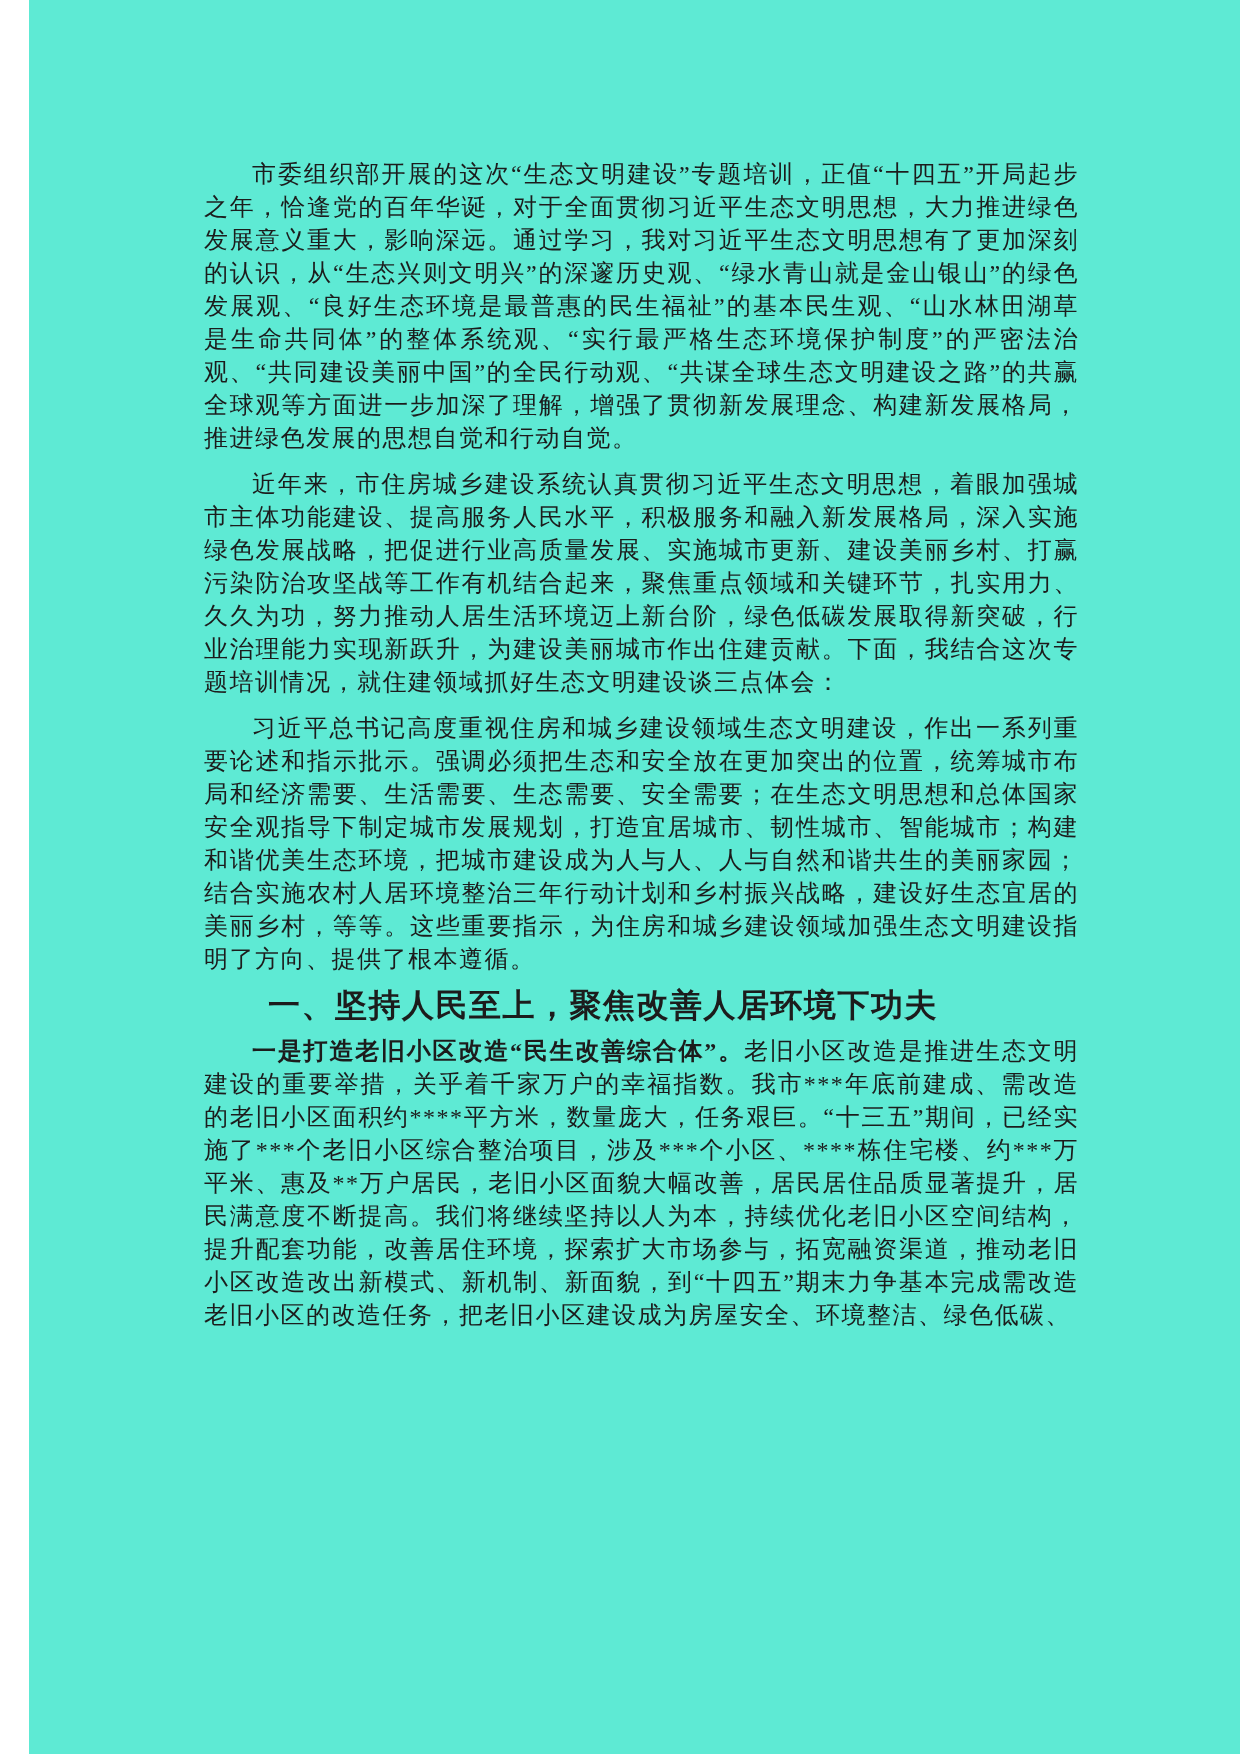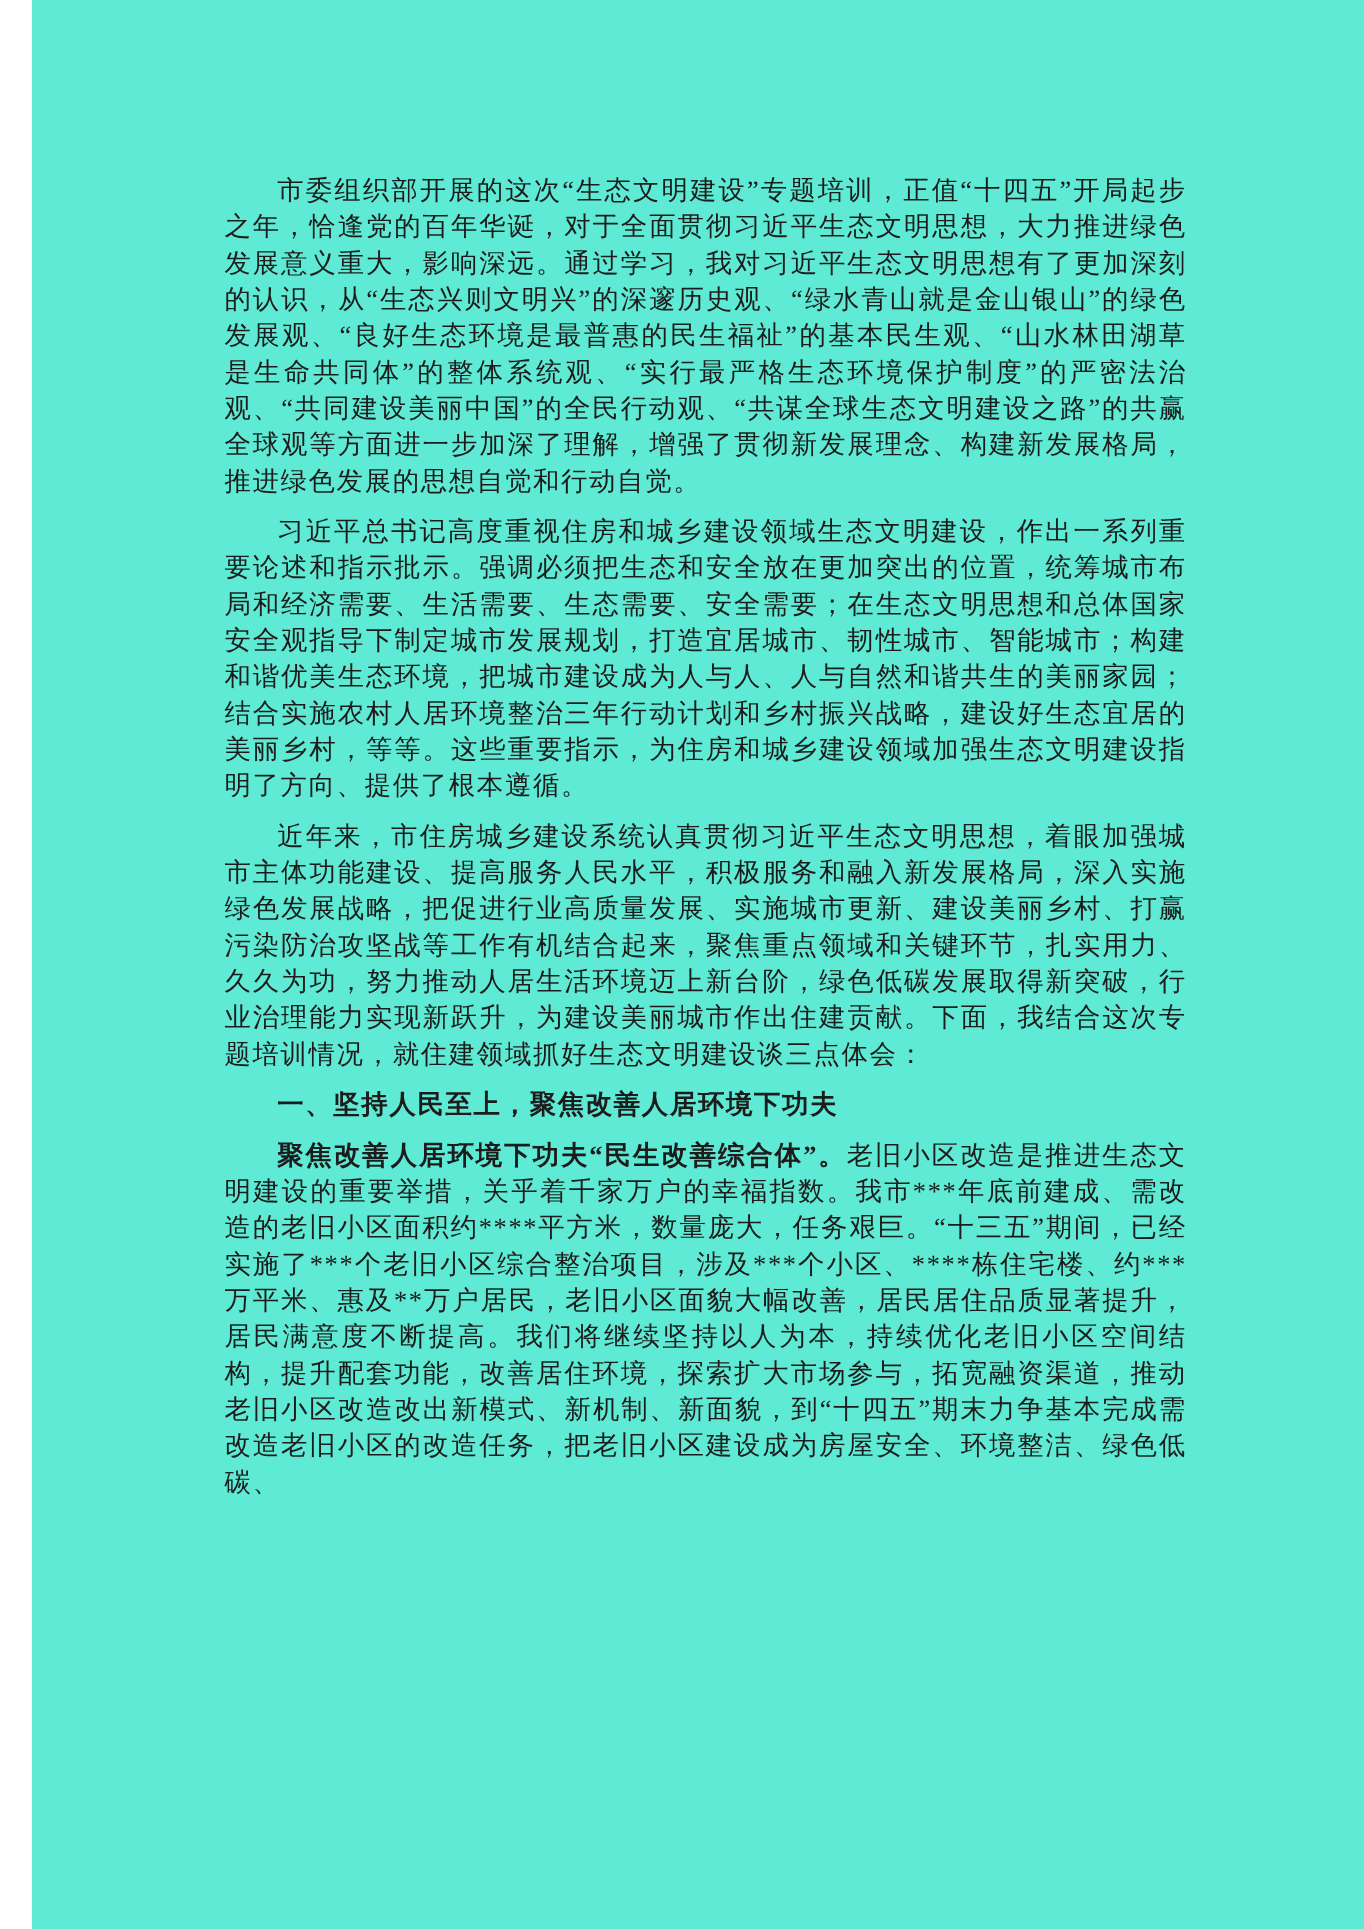--- a/index.html
+++ b/index.html
@@ -25,35 +25,35 @@
     margin: 0 0 13px 0;
     text-indent: 2em;
     text-align: justify;
     letter-spacing: 1.5px;
   }
   .heading {
     margin: 0 0 13px 0;
     text-indent: 2em;
     text-align: justify;
     letter-spacing: 1.5px;
-    font-size: 24px;
+    font-size: 32px;
     line-height: 33px;
     font-weight: 700;
   }
   .lead {
     font-weight: 700;
   }
 </style>
 </head>
 <body>
 
 <div class="page">
   <p class="para">市委组织部开展的这次“生态文明建设”专题培训，正值“十四五”开局起步之年，恰逢党的百年华诞，对于全面贯彻习近平生态文明思想，大力推进绿色发展意义重大，影响深远。通过学习，我对习近平生态文明思想有了更加深刻的认识，从“生态兴则文明兴”的深邃历史观、“绿水青山就是金山银山”的绿色发展观、“良好生态环境是最普惠的民生福祉”的基本民生观、“山水林田湖草是生命共同体”的整体系统观、“实行最严格生态环境保护制度”的严密法治观、“共同建设美丽中国”的全民行动观、“共谋全球生态文明建设之路”的共赢全球观等方面进一步加深了理解，增强了贯彻新发展理念、构建新发展格局，推进绿色发展的思想自觉和行动自觉。</p>
 
+  <p class="para">近年来，市住房城乡建设系统认真贯彻习近平生态文明思想，着眼加强城市主体功能建设、提高服务人民水平，积极服务和融入新发展格局，深入实施绿色发展战略，把促进行业高质量发展、实施城市更新、建设美丽乡村、打赢污染防治攻坚战等工作有机结合起来，聚焦重点领域和关键环节，扎实用力、久久为功，努力推动人居生活环境迈上新台阶，绿色低碳发展取得新突破，行业治理能力实现新跃升，为建设美丽城市作出住建贡献。下面，我结合这次专题培训情况，就住建领域抓好生态文明建设谈三点体会：</p>
+
   <p class="para">习近平总书记高度重视住房和城乡建设领域生态文明建设，作出一系列重要论述和指示批示。强调必须把生态和安全放在更加突出的位置，统筹城市布局和经济需要、生活需要、生态需要、安全需要；在生态文明思想和总体国家安全观指导下制定城市发展规划，打造宜居城市、韧性城市、智能城市；构建和谐优美生态环境，把城市建设成为人与人、人与自然和谐共生的美丽家园；结合实施农村人居环境整治三年行动计划和乡村振兴战略，建设好生态宜居的美丽乡村，等等。这些重要指示，为住房和城乡建设领域加强生态文明建设指明了方向、提供了根本遵循。</p>
-
-  <p class="para">近年来，市住房城乡建设系统认真贯彻习近平生态文明思想，着眼加强城市主体功能建设、提高服务人民水平，积极服务和融入新发展格局，深入实施绿色发展战略，把促进行业高质量发展、实施城市更新、建设美丽乡村、打赢污染防治攻坚战等工作有机结合起来，聚焦重点领域和关键环节，扎实用力、久久为功，努力推动人居生活环境迈上新台阶，绿色低碳发展取得新突破，行业治理能力实现新跃升，为建设美丽城市作出住建贡献。下面，我结合这次专题培训情况，就住建领域抓好生态文明建设谈三点体会：</p>
 
   <h2 class="heading">一、坚持人民至上，聚焦改善人居环境下功夫</h2>
 
 
-  <p class="para"><strong class="lead">聚焦改善人居环境下功夫“民生改善综合体”。</strong><span>老旧小区改造是推进生态文明建设的重要举措，关乎着千家万户的幸福指数。我市***年底前建成、需改造的老旧小区面积约****平方米，数量庞大，任务艰巨。“十三五”期间，已经实施了***个老旧小区综合整治项目，涉及***个小区、****栋住宅楼、约***万平米、惠及**万户居民，老旧小区面貌大幅改善，居民居住品质显著提升，居民满意度不断提高。我们将继续坚持以人为本，持续优化老旧小区空间结构，提升配套功能，改善居住环境，探索扩大市场参与，拓宽融资渠道，推动老旧小区改造改出新模式、新机制、新面貌，到“十四五”期末力争基本完成需改造老旧小区的改造任务，把老旧小区建设成为房屋安全、环境整洁、绿色低碳、</span></p>
+  <p class="para"><strong class="lead">一是打造老旧小区改造“民生改善综合体”。</strong><span>老旧小区改造是推进生态文明建设的重要举措，关乎着千家万户的幸福指数。我市***年底前建成、需改造的老旧小区面积约****平方米，数量庞大，任务艰巨。“十三五”期间，已经实施了***个老旧小区综合整治项目，涉及***个小区、****栋住宅楼、约***万平米、惠及**万户居民，老旧小区面貌大幅改善，居民居住品质显著提升，居民满意度不断提高。我们将继续坚持以人为本，持续优化老旧小区空间结构，提升配套功能，改善居住环境，探索扩大市场参与，拓宽融资渠道，推动老旧小区改造改出新模式、新机制、新面貌，到“十四五”期末力争基本完成需改造老旧小区的改造任务，把老旧小区建设成为房屋安全、环境整洁、绿色低碳、</span></p>
 </div>
 
 </body></html>

